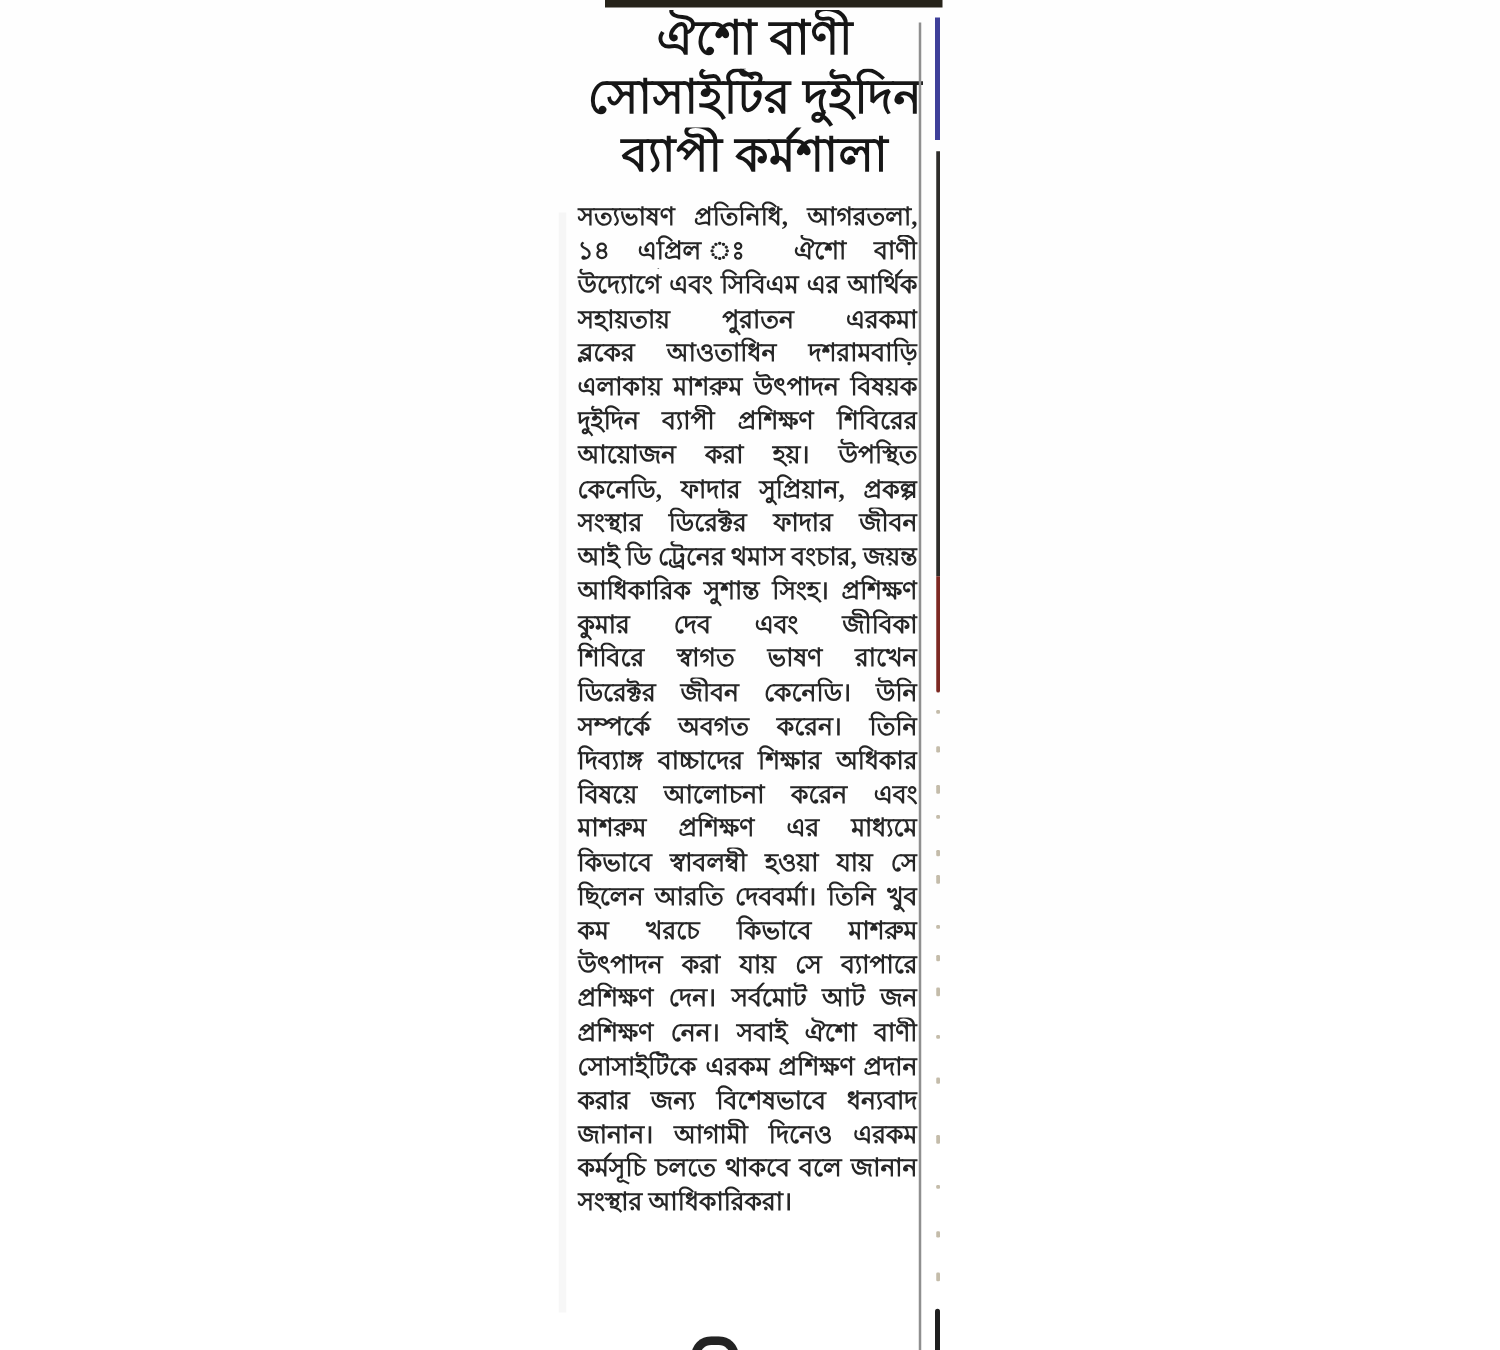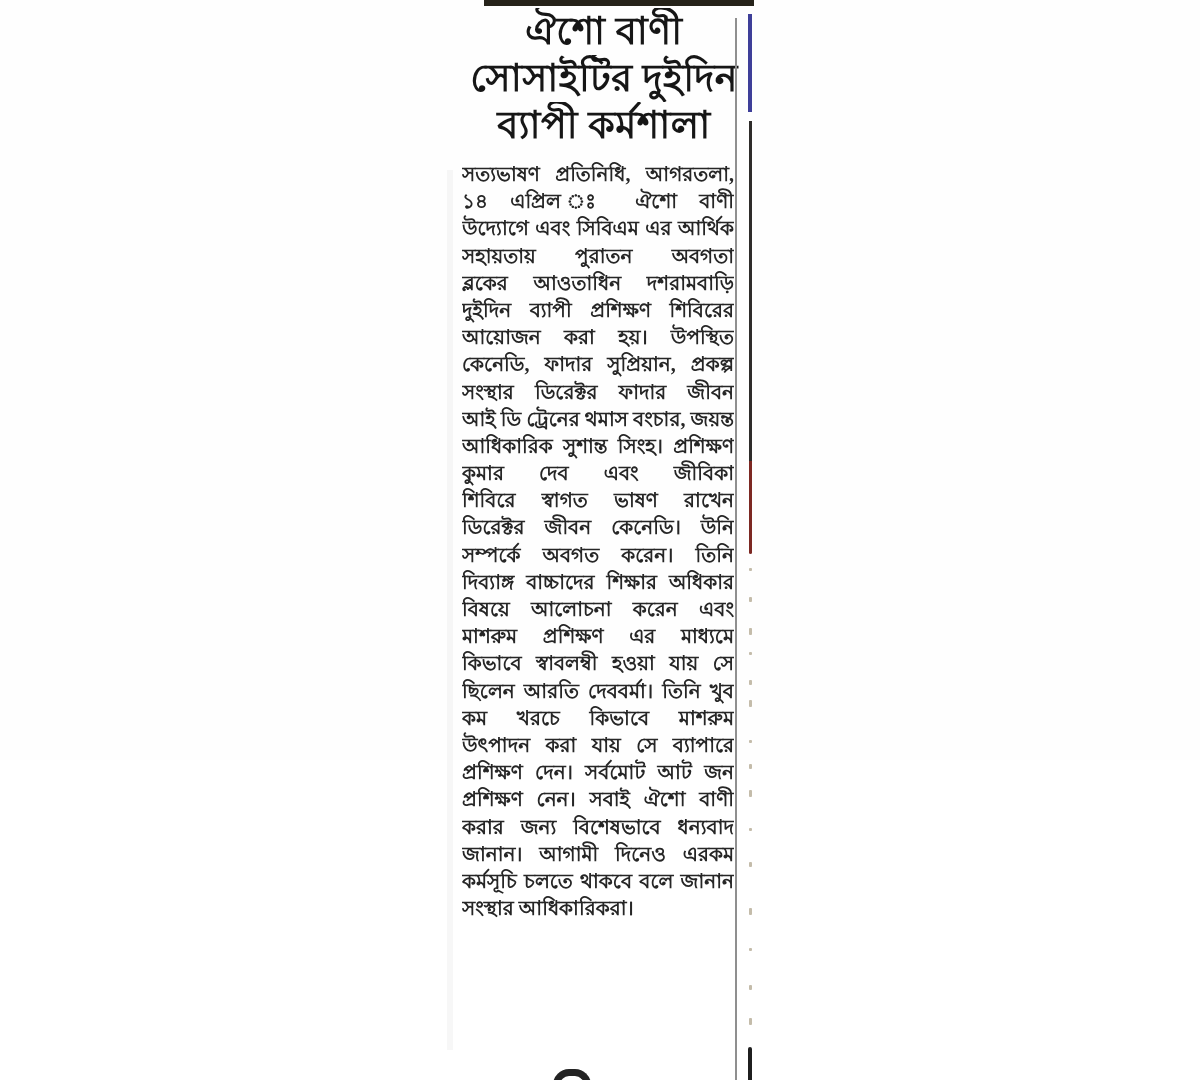--- a/index.html
+++ b/index.html
@@ -96,41 +96,43 @@
     <div class="top-bar" style="background: rgb(38, 35, 26);"></div>
     <div class="headline" style="color: rgb(22, 22, 22);">
         <div class="headline-line">ঐশো বাণী</div>
         <div class="headline-line">সোসাইটির দুইদিন</div>
         <div class="headline-line">ব্যাপী কর্মশালা</div>
       </div>
     <div class="body-col" style="color: rgb(38, 38, 38);">
         <div class="body-line">সত্যভাষণ প্রতিনিধি, আগরতলা,</div>
         <div class="body-line">১৪ এপ্রিল ঃ ঐশো বাণী সোসাইটির</div>
         <div class="body-line">উদ্যোগে এবং সিবিএম এর আর্থিক</div>
-        <div class="body-line">সহায়তায় পুরাতন অবগতা</div>
+        <div class="body-line">সহায়তায় পুরাতন এরকমা</div>
         <div class="body-line">ব্লকের আওতাধিন দশরামবাড়ি</div>
+        <div class="body-line">এলাকায় মাশরুম উৎপাদন বিষয়ক</div>
         <div class="body-line">দুইদিন ব্যাপী প্রশিক্ষণ শিবিরের</div>
         <div class="body-line">আয়োজন করা হয়। উপস্থিত ছিলেন</div>
         <div class="body-line">কেনেডি, ফাদার সুপ্রিয়ান, প্রকল্প</div>
         <div class="body-line">সংস্থার ডিরেক্টর ফাদার জীবন</div>
         <div class="body-line">আই ডি ট্রেনের থমাস বংচার, জয়ন্ত</div>
         <div class="body-line">আধিকারিক সুশান্ত সিংহ। প্রশিক্ষণ</div>
         <div class="body-line">কুমার দেব এবং জীবিকা</div>
         <div class="body-line">শিবিরে স্বাগত ভাষণ রাখেন</div>
         <div class="body-line">ডিরেক্টর জীবন কেনেডি। উনি</div>
         <div class="body-line">সম্পর্কে অবগত করেন। তিনি</div>
         <div class="body-line">দিব্যাঙ্গ বাচ্চাদের শিক্ষার অধিকার</div>
         <div class="body-line">বিষয়ে আলোচনা করেন এবং</div>
         <div class="body-line">মাশরুম প্রশিক্ষণ এর মাধ্যমে</div>
         <div class="body-line">কিভাবে স্বাবলম্বী হওয়া যায় সে</div>
         <div class="body-line">ছিলেন আরতি দেববর্মা। তিনি খুব</div>
         <div class="body-line">কম খরচে কিভাবে মাশরুম</div>
         <div class="body-line">উৎপাদন করা যায় সে ব্যাপারে</div>
         <div class="body-line">প্রশিক্ষণ দেন। সর্বমোট আট জন</div>
         <div class="body-line">প্রশিক্ষণ নেন। সবাই ঐশো বাণী</div>
+        <div class="body-line">সোসাইটিকে এরকম প্রশিক্ষণ প্রদান</div>
         <div class="body-line">করার জন্য বিশেষভাবে ধন্যবাদ</div>
         <div class="body-line">জানান। আগামী দিনেও এরকম</div>
         <div class="body-line">কর্মসূচি চলতে থাকবে বলে জানান</div>
         <div class="body-line last">সংস্থার আধিকারিকরা।</div>
       </div>
   </div>
 
   <div class="rule-gray" style="background: rgb(143, 143, 143);"></div>
   <div class="marker blue" style="background: rgb(62, 63, 153);"></div>
   <div class="marker black" style="background: rgb(46, 44, 42);"></div>

